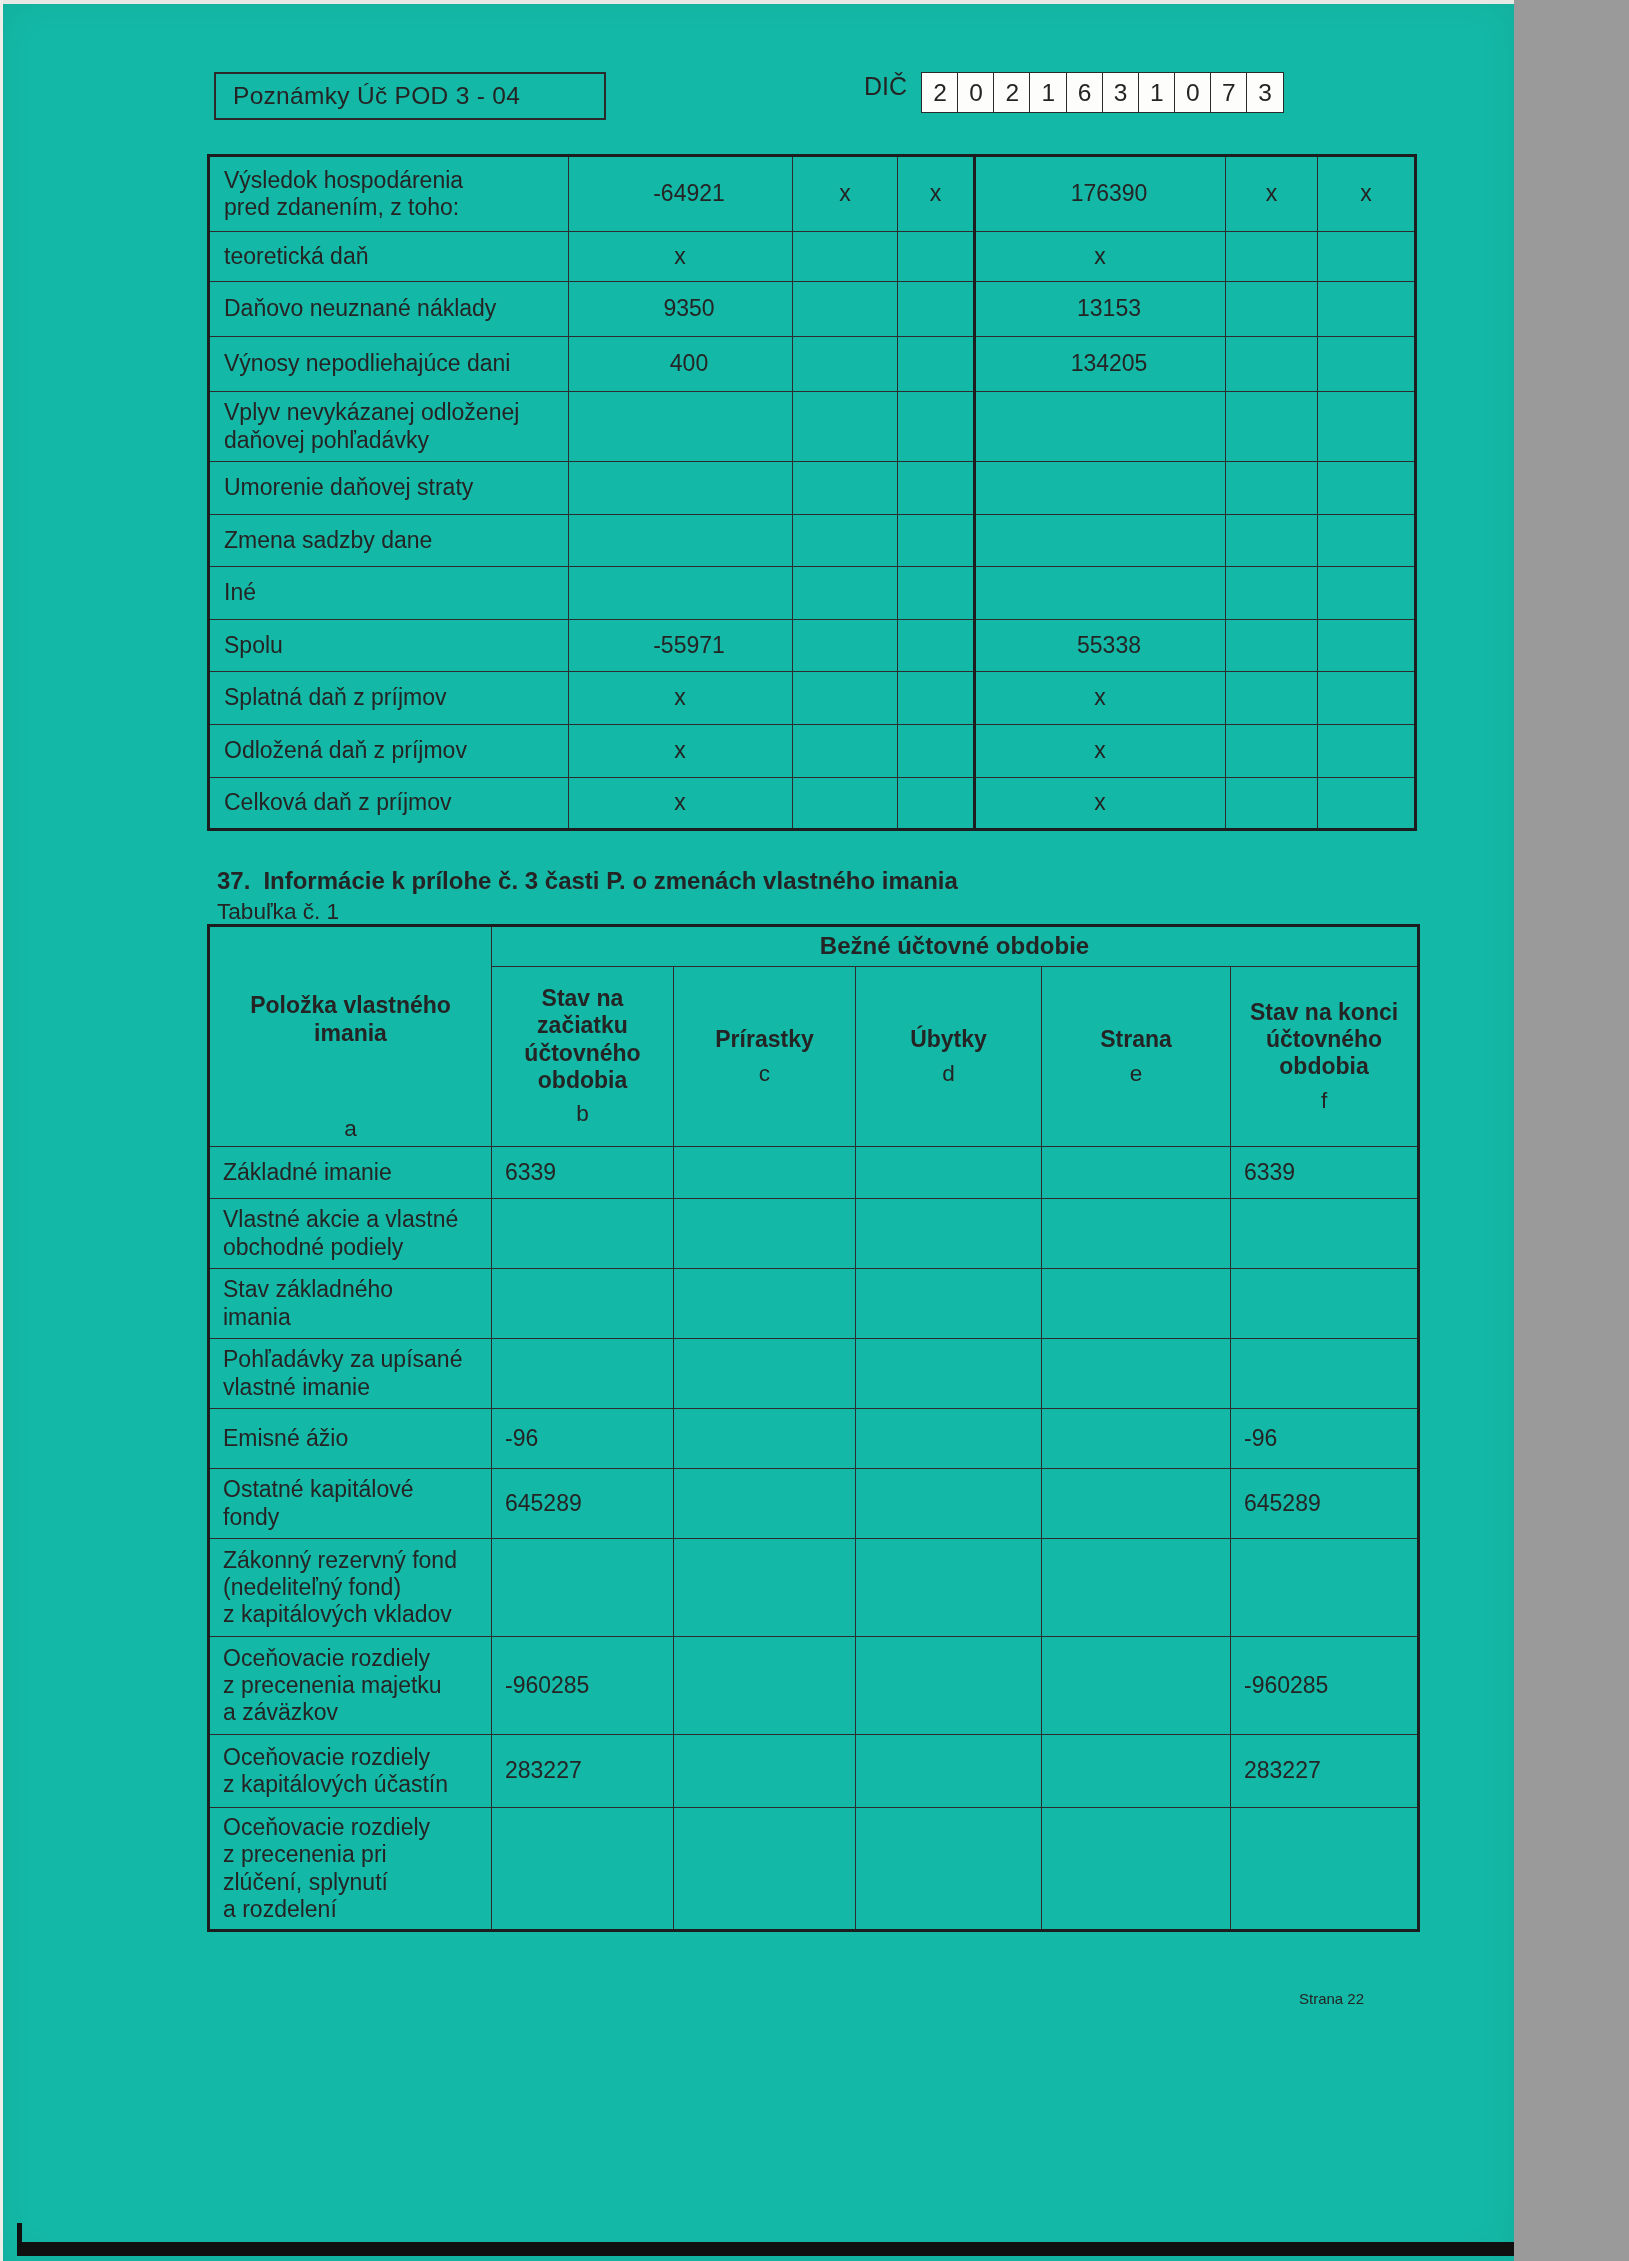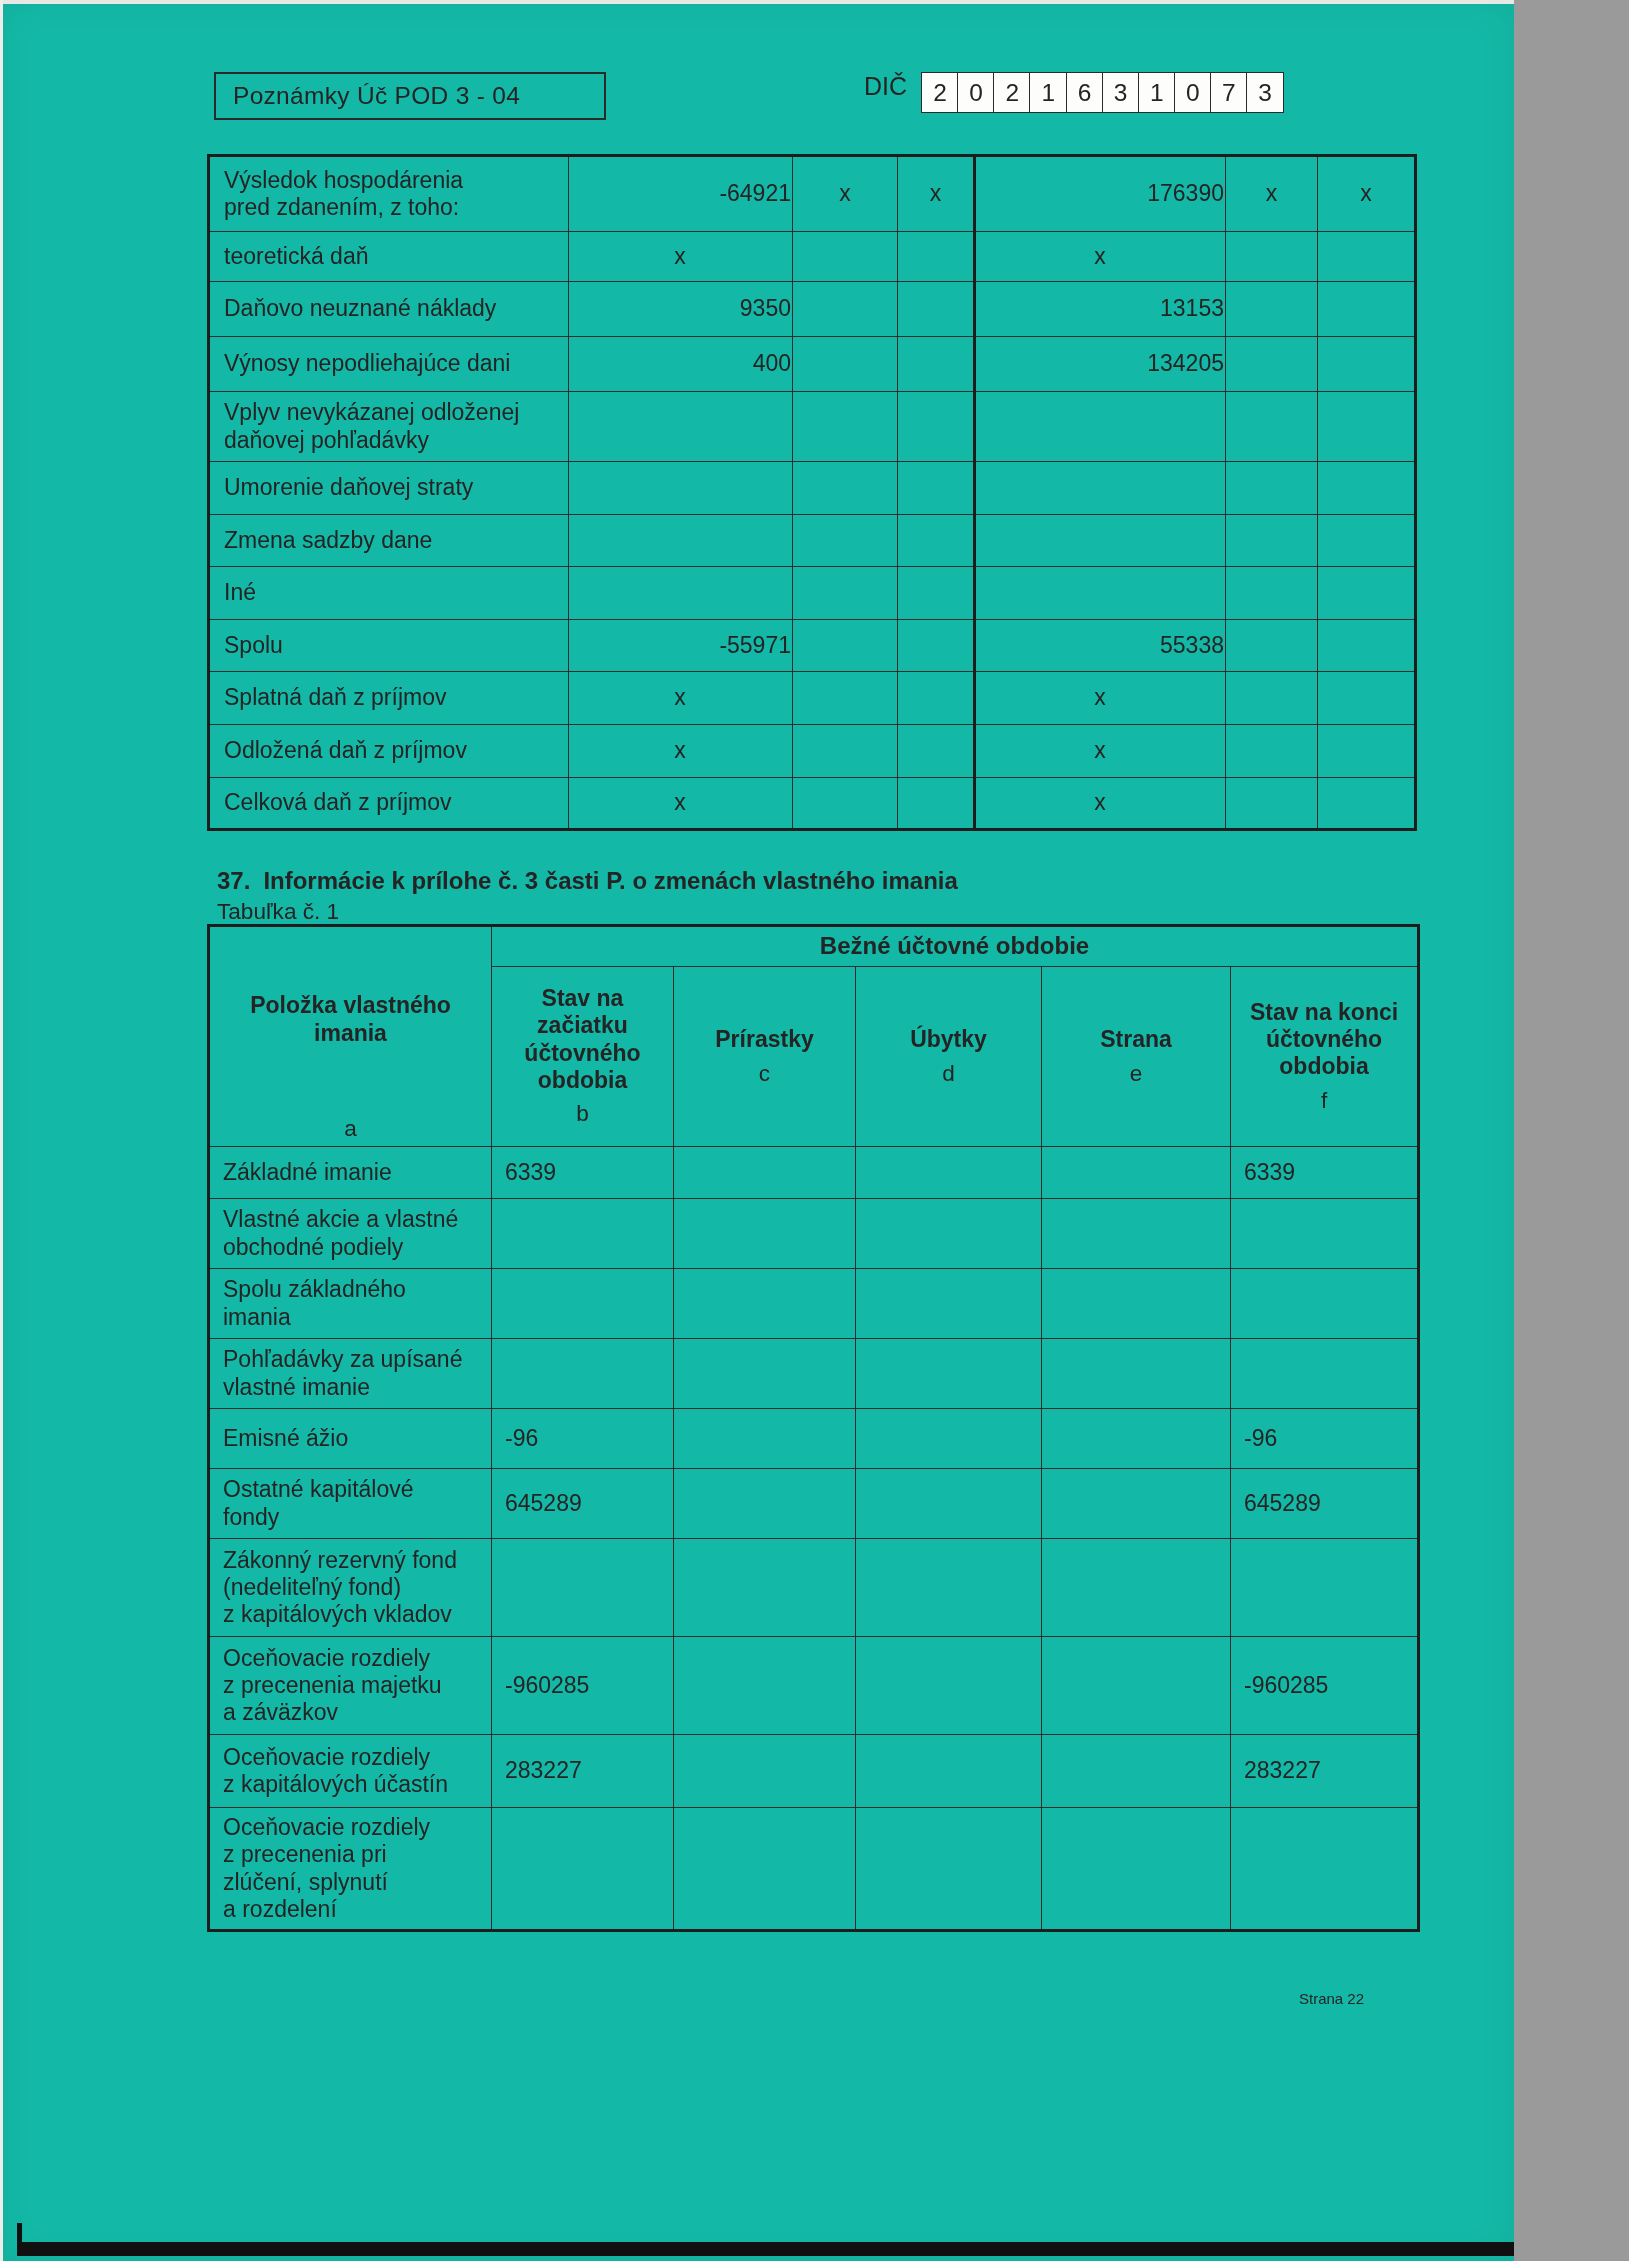--- a/index.html
+++ b/index.html
@@ -41,21 +41,21 @@
   
   .tax-table{
     position:absolute;left:207px;top:154px;width:1208px;
     border:3.9px solid #1d1d1d;
   }
   .tax-table td{
     border:1.3px solid #2c2c2c;
     font-size:23px;line-height:1.18;vertical-align:middle;
   }
   .tax-table td.lbl{padding:5.2px 7.7px 5.2px 14px;white-space:pre-line;}
-  .tax-table td.v{padding-left:18px;text-align:right;}
+  .tax-table td.v{padding-left:18px;text-align:center;}
   .tax-table td.n{text-align:center;}
   .tax-table td.mid{border-left:3.2px solid #1d1d1d;}
   .tax-table td.v.xmark{text-align:center;padding-left:0;}
 
   
   .sec-heading{position:absolute;left:217px;top:867px;font-size:24px;font-weight:bold;}
   .sec-heading .sec-text{margin-left:13px;}
   .sec-sub{position:absolute;left:217px;top:899px;font-size:22.6px;}
 
   
@@ -303,21 +303,21 @@
     <tr style="height:70px">
       <td class="lbl">Vlastné akcie a vlastné
 obchodné podiely</td>
       <td class="val"></td>
       <td class="val"></td>
       <td class="val"></td>
       <td class="val"></td>
       <td class="val"></td>
     </tr>
     <tr style="height:70px">
-      <td class="lbl">Spolu základného
+      <td class="lbl">Stav základného
 imania</td>
       <td class="val"></td>
       <td class="val"></td>
       <td class="val"></td>
       <td class="val"></td>
       <td class="val"></td>
     </tr>
     <tr style="height:70px">
       <td class="lbl">Pohľadávky za upísané
 vlastné imanie</td>

